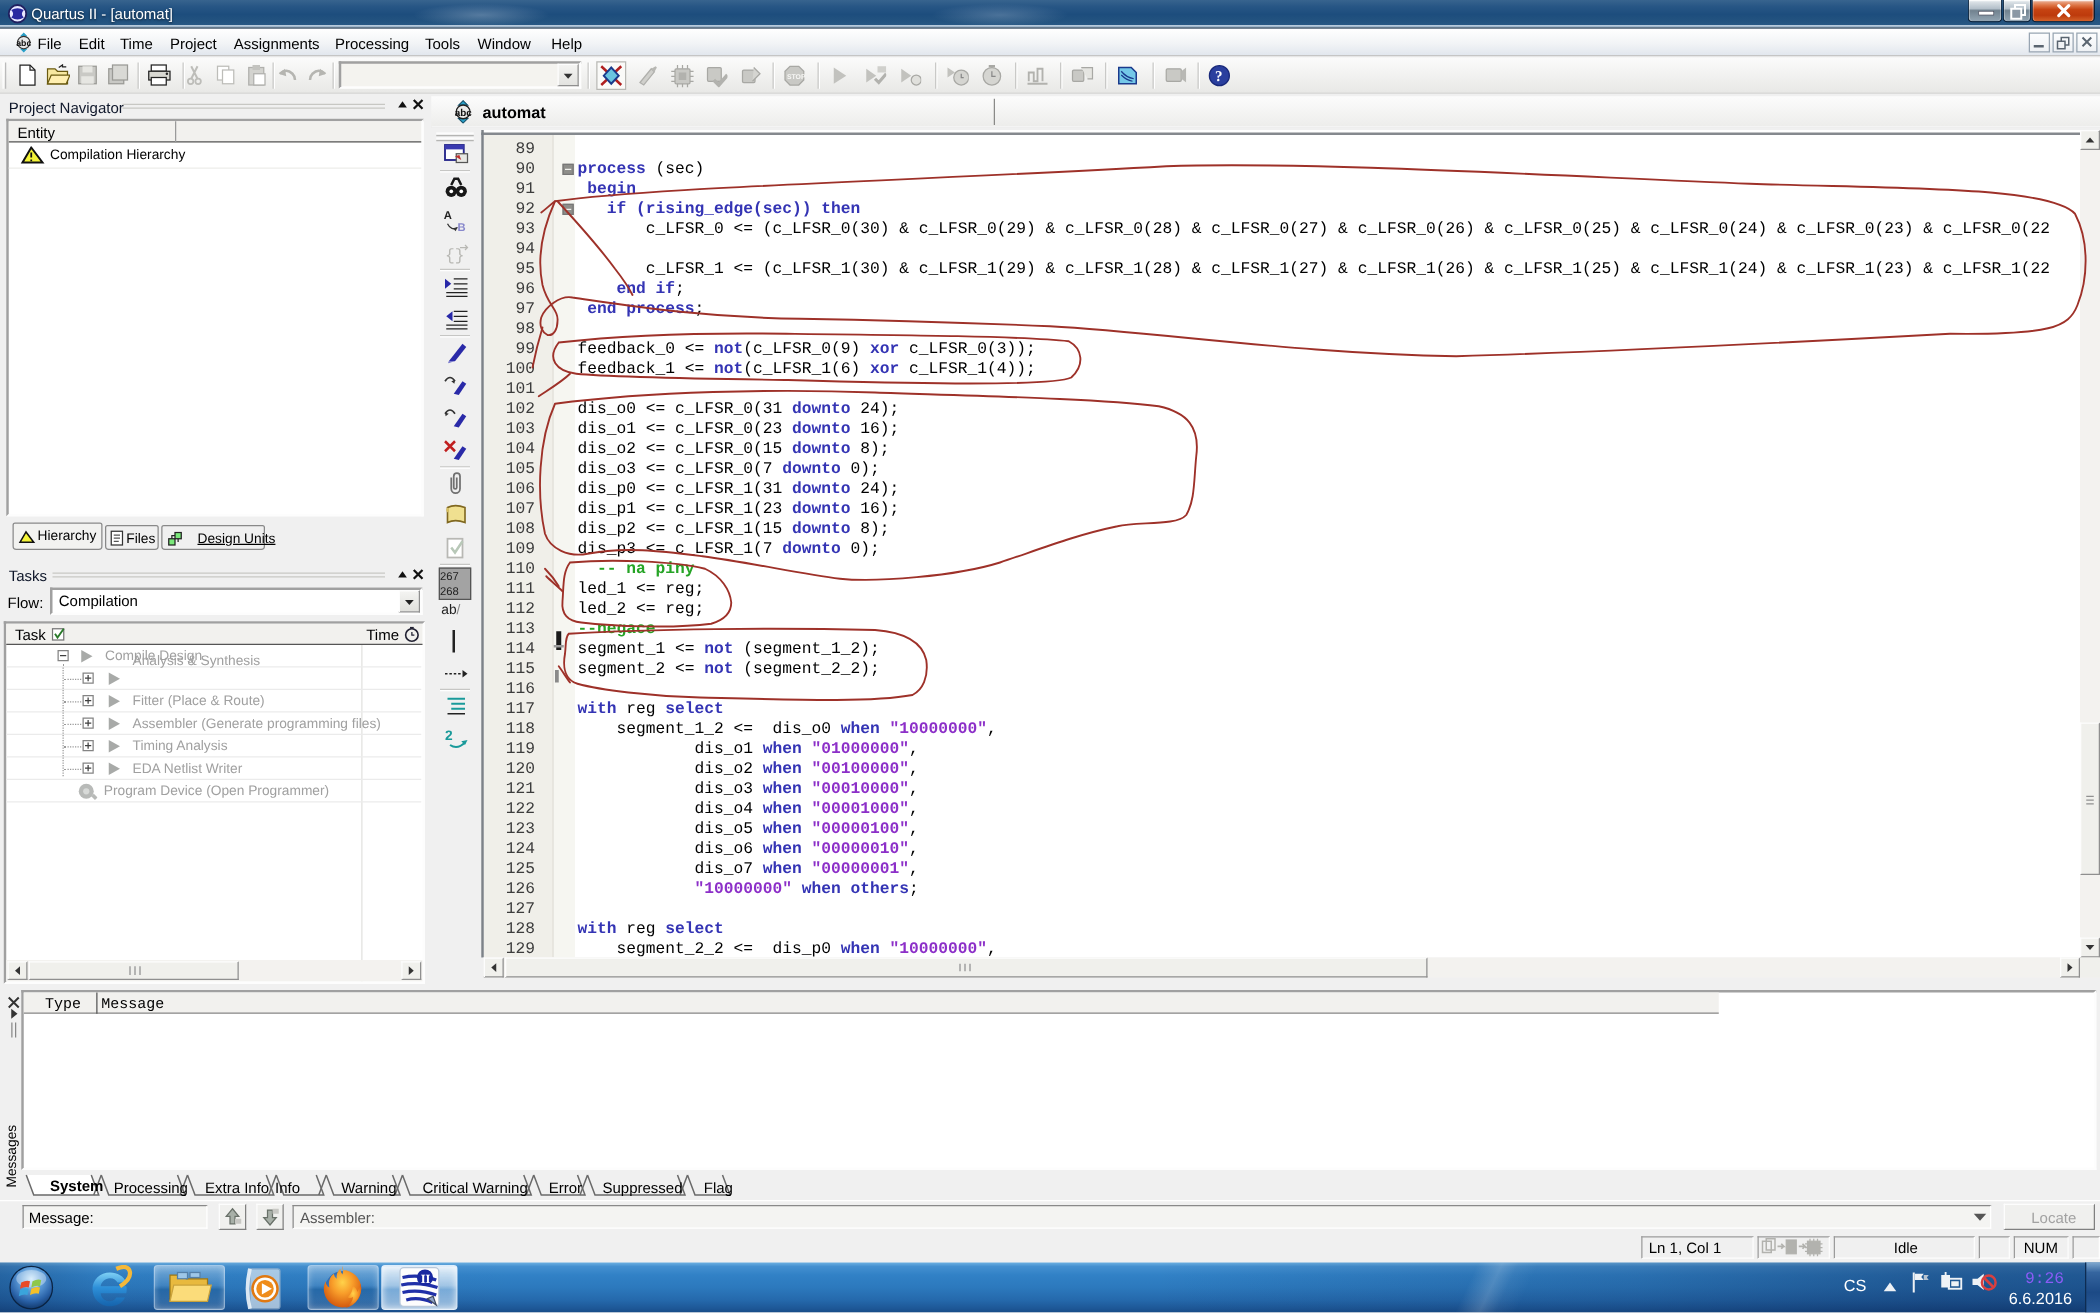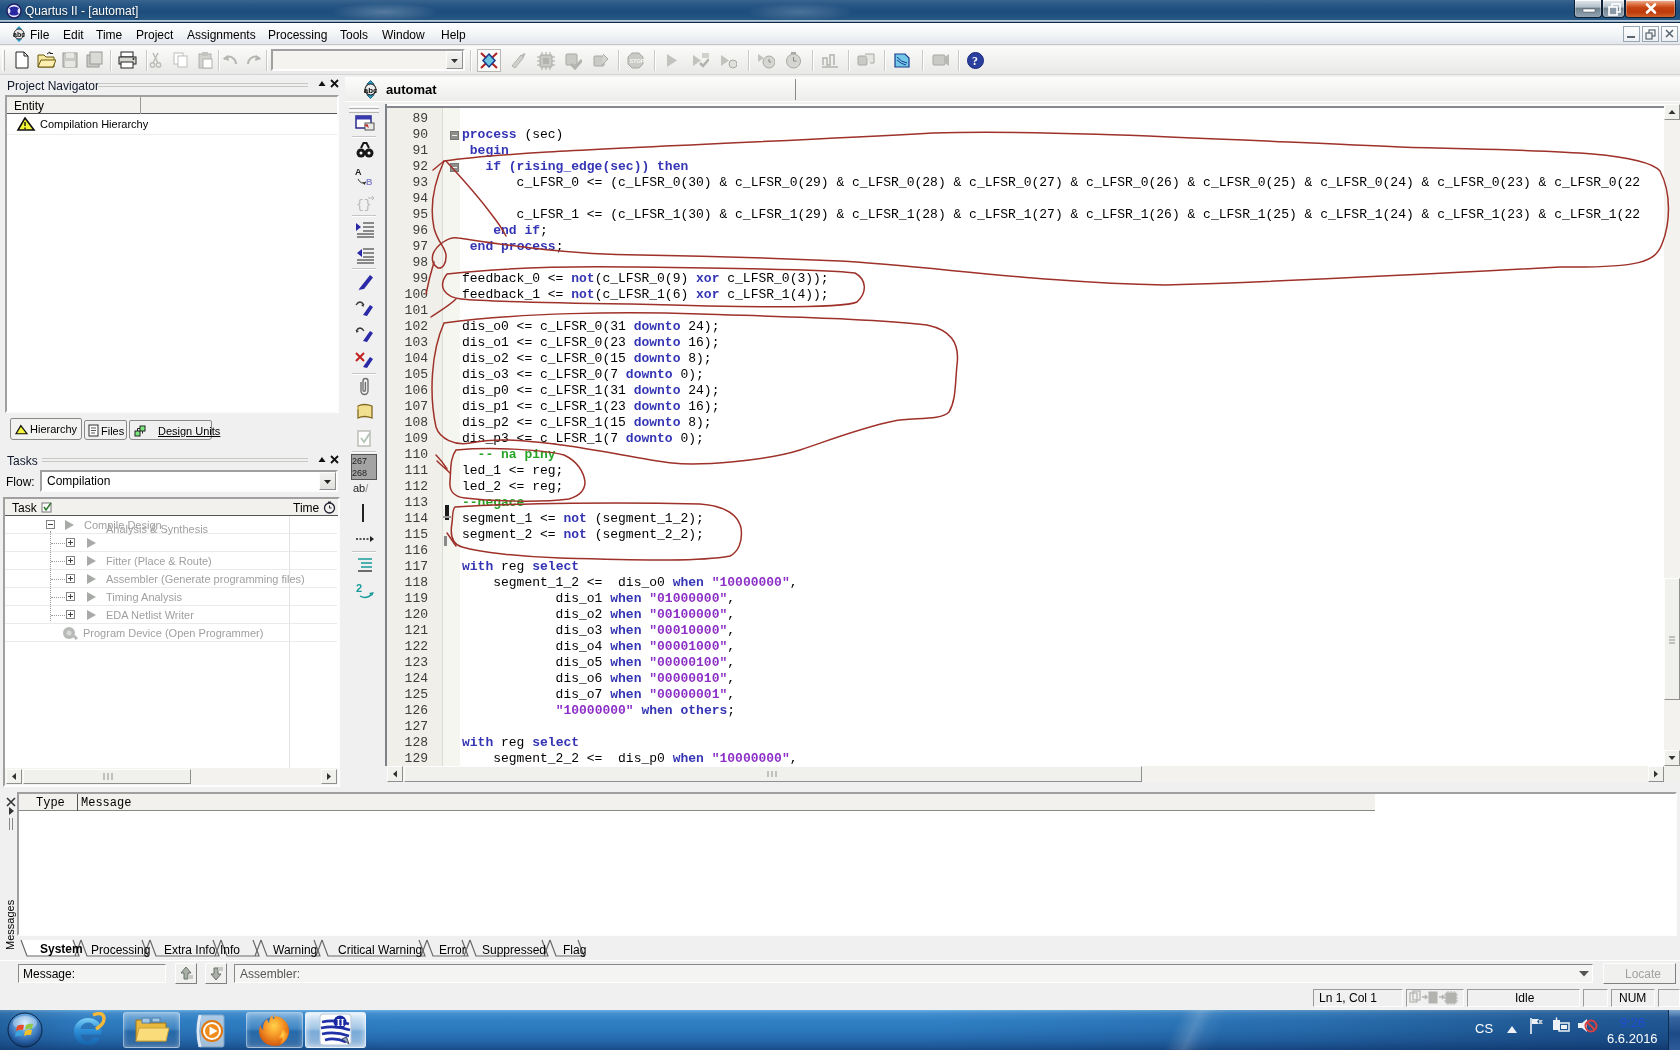--- a/index.html
+++ b/index.html
@@ -821,15 +821,15 @@
     <rect x="2" y="3" width="7" height="10" fill="#eef2f6"></rect>
     <rect x="8" y="6" width="10" height="8" fill="none" stroke="#eef2f6" stroke-width="1.5"></rect>
     <rect x="10" y="8" width="6" height="4" fill="#eef2f6"></rect>
     <path d="M5.5 0.5 v3" stroke="#eef2f6" stroke-width="1.5"></path>
   </svg>
 <svg class="abs" style="left:1576px;top:1017px;" width="22" height="18" viewBox="0 0 22 18">
     <path d="M2 6 h4 l5 -4 v13 l-5 -4 h-4 z" fill="#eef2f6"></path>
     <circle cx="15" cy="9" r="5.5" fill="none" stroke="#d84040" stroke-width="2"></circle>
     <path d="M11.2 5.2 L18.8 12.8" stroke="#d84040" stroke-width="2"></path>
   </svg>
-<span class="abs" style="left:1620px;top:1015px;color:#1d4ed8;font-size:13px;">9:26</span>
+<span class="abs" style="left:1620px;top:1015px;color:#8b5cf6;font-size:13px;font-family:Liberation Mono, monospace;">9:26</span>
 <span class="abs" style="left:1607px;top:1031px;color:#fff;font-size:13px;">6.6.2016</span>
 <div class="abs" style="left:1668px;top:1010px;width:12px;height:40px;background:linear-gradient(180deg,#7fa8cf,#35659f 20%,#1c4a86 60%,#2c5c99);border-left:1px solid #0e2c52;"></div>
 
 </body></html>

